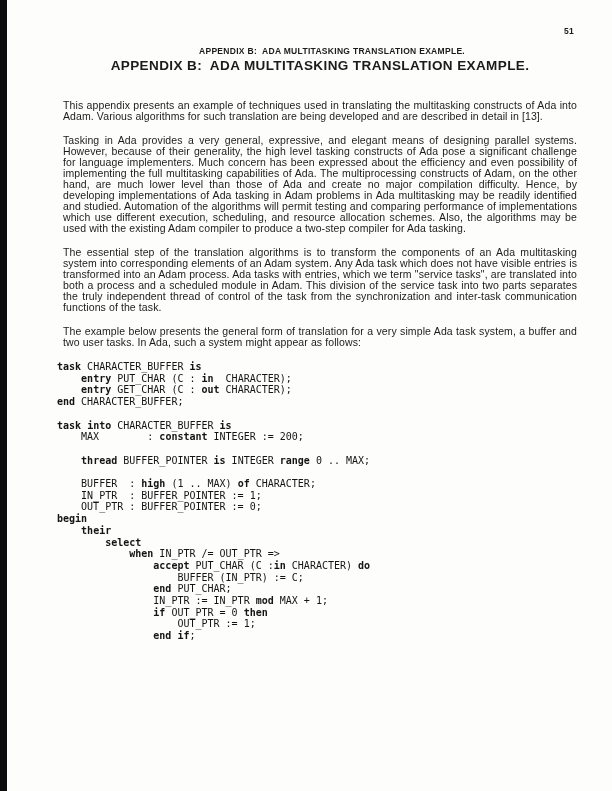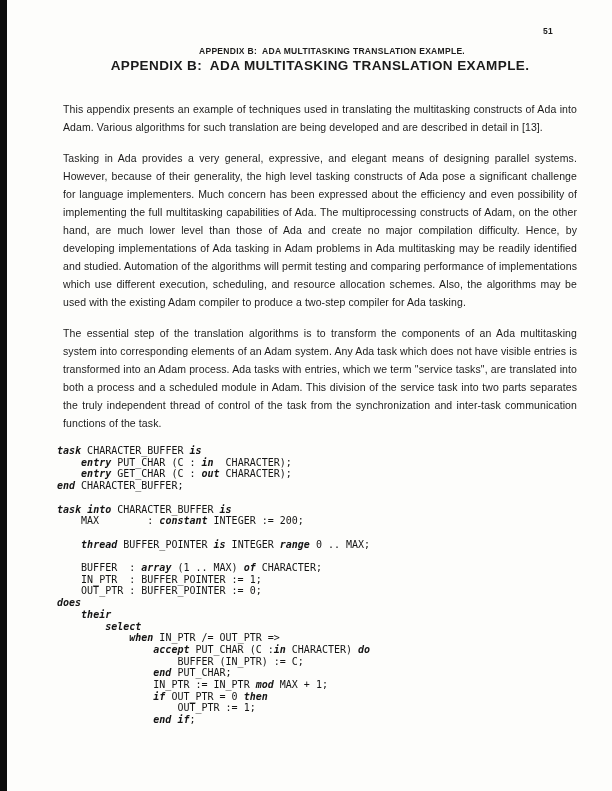--- a/index.html
+++ b/index.html
@@ -34,21 +34,21 @@
     letter-spacing: 0.3px;
     white-space: pre-wrap;
   }
   .rh-title {
     display: block;
     text-align: center;
     padding-left: 24px;
   }
   .rh-page {
     position: absolute;
-    right: 24px;
+    right: 3px;
     top: 0;
   }
   .title {
     position: absolute;
     top: 58px;
     left: 63px;
     right: 35px;
     margin: 0;
     text-align: center;
     font-size: 13.5px;
@@ -58,68 +58,68 @@
   }
   .content {
     position: absolute;
     top: 100px;
     left: 63px;
     width: 514px;
   }
   .content p {
     margin: 0 0 13px 0;
     font-size: 10.5px;
-    line-height: 18px;
+    line-height: 11px;
     text-align: justify;
     letter-spacing: 0.1px;
   }
   .code {
     margin: 10px 0 0 -6px;
     font-family: "DejaVu Sans Mono", monospace;
     font-size: 10px;
     line-height: 11.7px;
     white-space: pre;
     color: #141414;
   }
   .code b {
     font-weight: 700;
-    font-style: italic;
   }
 </style>
 </head>
 <body>
 
 <div class="page">
   <div class="scan-bar"></div>
 
   <header class="running-header">
     <span class="rh-title">APPENDIX B:  ADA MULTITASKING TRANSLATION EXAMPLE.</span>
     <span class="rh-page">51</span>
   </header>
 
   <h1 class="title">APPENDIX B:  ADA MULTITASKING TRANSLATION EXAMPLE.</h1>
 
   <main class="content">
     <p>This appendix presents an example of techniques used in translating the multitasking constructs of Ada into Adam. Various algorithms for such translation are being developed and are described in detail in [13].</p>
     <p>Tasking in Ada provides a very general, expressive, and elegant means of designing parallel systems. However, because of their generality, the high level tasking constructs of Ada pose a significant challenge for language implementers. Much concern has been expressed about the efficiency and even possibility of implementing the full multitasking capabilities of Ada. The multiprocessing constructs of Adam, on the other hand, are much lower level than those of Ada and create no major compilation difficulty. Hence, by developing implementations of Ada tasking in Adam problems in Ada multitasking may be readily identified and studied. Automation of the algorithms will permit testing and comparing performance of implementations which use different execution, scheduling, and resource allocation schemes. Also, the algorithms may be used with the existing Adam compiler to produce a two-step compiler for Ada tasking.</p>
     <p>The essential step of the translation algorithms is to transform the components of an Ada multitasking system into corresponding elements of an Adam system. Any Ada task which does not have visible entries is transformed into an Adam process. Ada tasks with entries, which we term "service tasks", are translated into both a process and a scheduled module in Adam. This division of the service task into two parts separates the truly independent thread of control of the task from the synchronization and inter-task communication functions of the task.</p>
+    <p>The example below presents the general form of translation for a very simple Ada task system, a buffer and two user tasks. In Ada, such a system might appear as follows:</p>
     <pre class="code"><b>task</b> CHARACTER_BUFFER <b>is</b>
     <b>entry</b> PUT_CHAR (C : <b>in</b>  CHARACTER);
     <b>entry</b> GET_CHAR (C : <b>out</b> CHARACTER);
 <b>end</b> CHARACTER_BUFFER;
 
 <b>task</b> <b>into</b> CHARACTER_BUFFER <b>is</b>
     MAX        : <b>constant</b> INTEGER := 200;
 
     <b>thread</b> BUFFER_POINTER <b>is</b> INTEGER <b>range</b> 0 .. MAX;
 
-    BUFFER  : <b>array</b> (1 .. MAX) <b>of</b> CHARACTER;
+    BUFFER  : <b>high</b> (1 .. MAX) <b>of</b> CHARACTER;
     IN_PTR  : BUFFER_POINTER := 1;
     OUT_PTR : BUFFER_POINTER := 0;
-<b>does</b>
+<b>begin</b>
     <b>their</b>
         <b>select</b>
             <b>when</b> IN_PTR /= OUT_PTR =&gt;
                 <b>accept</b> PUT_CHAR (C :<b>in</b> CHARACTER) <b>do</b>
                     BUFFER (IN_PTR) := C;
                 <b>end</b> PUT_CHAR;
                 IN_PTR := IN_PTR <b>mod</b> MAX + 1;
                 <b>if</b> OUT_PTR = 0 <b>then</b>
                     OUT_PTR := 1;
                 <b>end</b> <b>if</b>;</pre>

